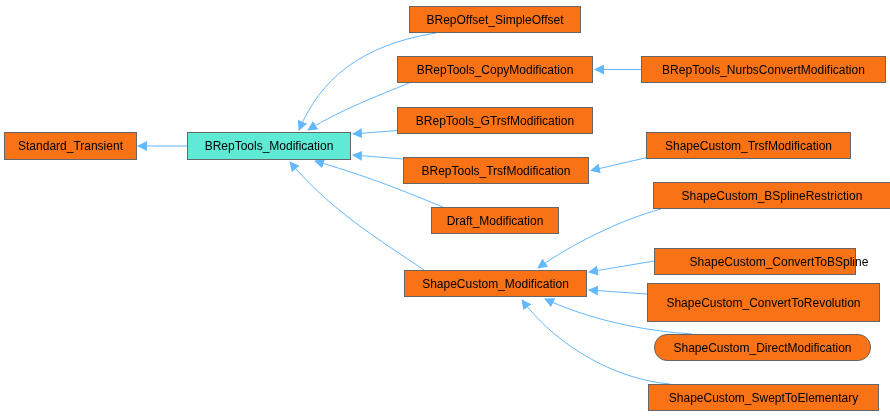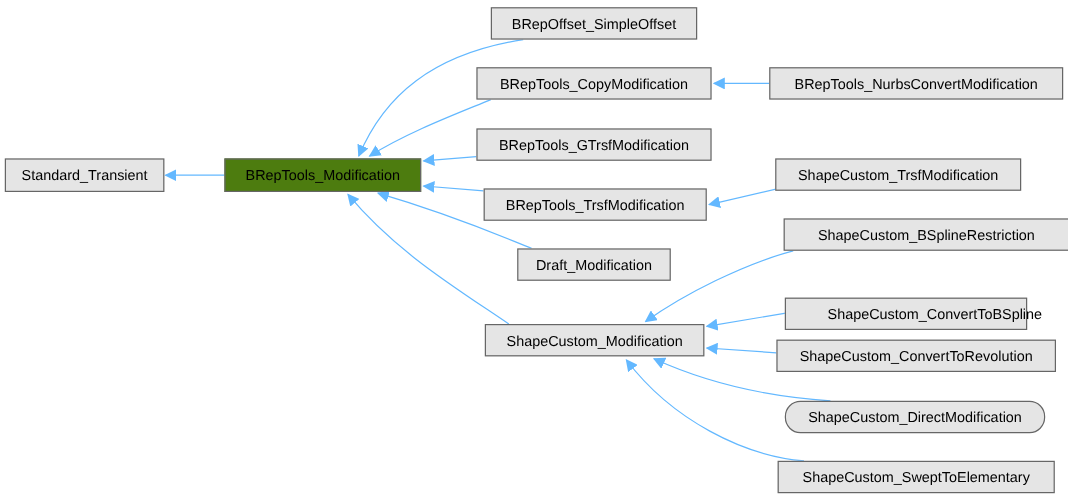--- a/index.html
+++ b/index.html
@@ -1,22 +1,22 @@
 <!DOCTYPE html>
 <html><head>
 <meta charset="utf-8">
 <style>
   html, body { margin: 0; padding: 0; background: #ffffff; }
   body { width: 890px; height: 417px; position: relative; overflow: hidden;
          font-family: "Liberation Sans", "DejaVu Sans", sans-serif; }
   #edges { position: absolute; left: 0; top: 0; width: 890px; height: 417px; }
   .node { position: absolute; box-sizing: border-box; border: 1px solid #666666;
-          background: #e5e5e5; color: #000000; font-size: 12px; display: flex;
+          background: #f97316; color: #000000; font-size: 12px; display: flex;
           align-items: center; justify-content: center; white-space: nowrap; cursor: pointer; }
-  .node.focus { background: #4d7c0f; border-color: #666666; text-align: right; }
+  .node.focus { background: #5eead4; border-color: #666666; text-align: right; }
 </style>
 </head>
 <body>
 
 <svg id="edges" xmlns="http://www.w3.org/2000/svg">
   <defs>
     <marker id="arrow" viewBox="0 0 10 10" refX="9" refY="5" markerWidth="10" markerHeight="10" markerUnits="userSpaceOnUse" orient="auto">
       <path d="M0,0 L10,5 L0,10 z" fill="#63b8ff"></path>
     </marker>
   </defs>
@@ -43,15 +43,15 @@
 <div class="node" id="n-brepoffset_simpleoffset" style="left:409px;top:6px;width:172px;height:27px;">BRepOffset_SimpleOffset</div>
 <div class="node" id="n-breptools_copymodification" style="left:397px;top:56px;width:196px;height:27px;">BRepTools_CopyModification</div>
 <div class="node" id="n-breptools_gtrsfmodification" style="left:397px;top:107px;width:196px;height:27px;">BRepTools_GTrsfModification</div>
 <div class="node" id="n-breptools_trsfmodification" style="left:403px;top:157px;width:186px;height:27px;">BRepTools_TrsfModification</div>
 <div class="node" id="n-draft_modification" style="left:431px;top:207px;width:128px;height:27px;">Draft_Modification</div>
 <div class="node" id="n-shapecustom_modification" style="left:404px;top:270px;width:183px;height:27px;">ShapeCustom_Modification</div>
 <div class="node" id="n-breptools_nurbsconvertmodification" style="left:641px;top:56px;width:245px;height:27px;">BRepTools_NurbsConvertModification</div>
 <div class="node" id="n-shapecustom_trsfmodification" style="left:646px;top:132px;width:205px;height:27px;">ShapeCustom_TrsfModification</div>
 <div class="node" id="n-shapecustom_bsplinerestriction" style="left:653px;top:182px;width:238px;height:27px;">ShapeCustom_BSplineRestriction</div>
 <div class="node" id="n-shapecustom_converttobspline" style="left:654px;top:248px;width:202px;height:27px;padding-left:48px;">ShapeCustom_ConvertToBSpline</div>
-<div class="node" id="n-shapecustom_converttorevolution" style="left:647px;top:283px;width:233px;height:27px;">ShapeCustom_ConvertToRevolution</div>
+<div class="node" id="n-shapecustom_converttorevolution" style="left:647px;top:283px;width:233px;height:39px;">ShapeCustom_ConvertToRevolution</div>
 <div class="node" id="n-shapecustom_directmodification" style="left:654px;top:334px;width:217px;height:27px;border-radius:13px;">ShapeCustom_DirectModification</div>
 <div class="node" id="n-shapecustom_swepttoelementary" style="left:648px;top:384px;width:231px;height:27px;">ShapeCustom_SweptToElementary</div>
 
 </body></html>

